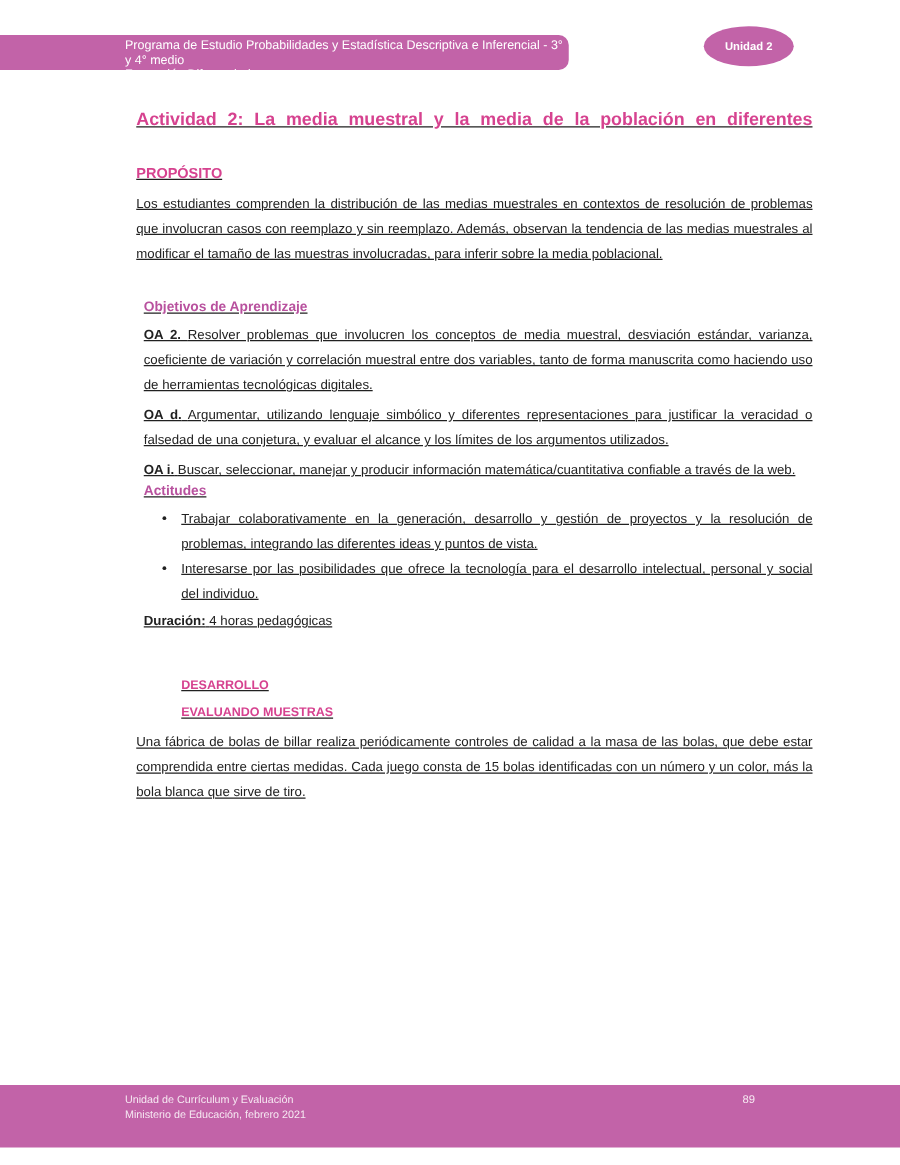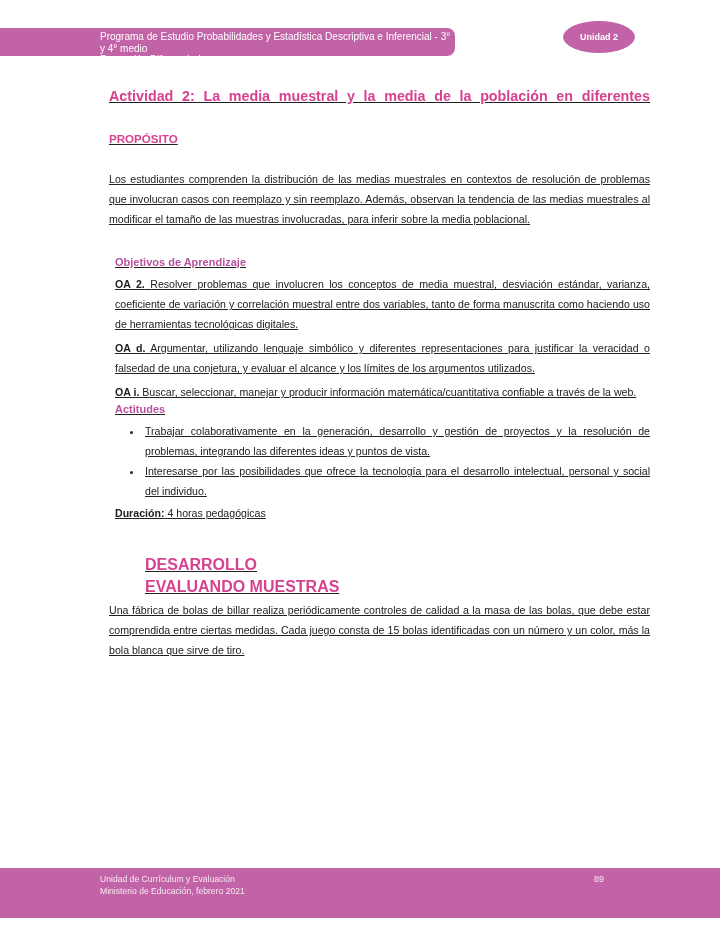--- a/index.html
+++ b/index.html
@@ -59,37 +59,37 @@
     font-size: 11px; font-weight: bold;
     line-height: 15px;
   }
   p.body-par {
     margin: 0;
     font-size: 10.6px; line-height: 20px;
     text-align: justify;
   }
 
   .sec-proposito { margin-top: 22px; }
-  .sec-proposito .body-par { margin-top: 23px; }
+  .sec-proposito .body-par { margin-top: 7px; }
 
   .sec-objetivos { margin-top: 26px; margin-left: 6px; }
   .sec-objetivos .oa-par { margin-top: 4px; }
   .sec-objetivos .oa-par strong { font-weight: bold; }
 
   .actitudes-head { margin-top: 9px; }
   ul.bullet-list {
     margin: 4px 0 0 0; padding-left: 28px;
     font-size: 10.6px; line-height: 20px;
   }
   ul.bullet-list li { text-align: justify; padding-left: 2px; }
   p.duracion { margin: 2px 0 0 0; font-size: 10.6px; line-height: 20px; }
   p.duracion strong { font-weight: bold; }
 
   .sec-desarrollo { margin-top: 31px; }
-  .sec-desarrollo h2 { font-size: 16px; line-height: 21.5px; padding-left: 36px; }
+  .sec-desarrollo h2 { font-size: 10px; line-height: 21.5px; padding-left: 36px; }
   .sec-desarrollo .body-par { margin-top: 3px; }
 
   
   .footer-bar {
     position: absolute; left: 0; top: 868px;
     width: 720px; height: 50px;
     background: var(--c-bar, #c263a8);
     box-sizing: border-box;
     padding: 5px 0 0 100px;
     color: var(--c-footer_text, #f2e3ee);

